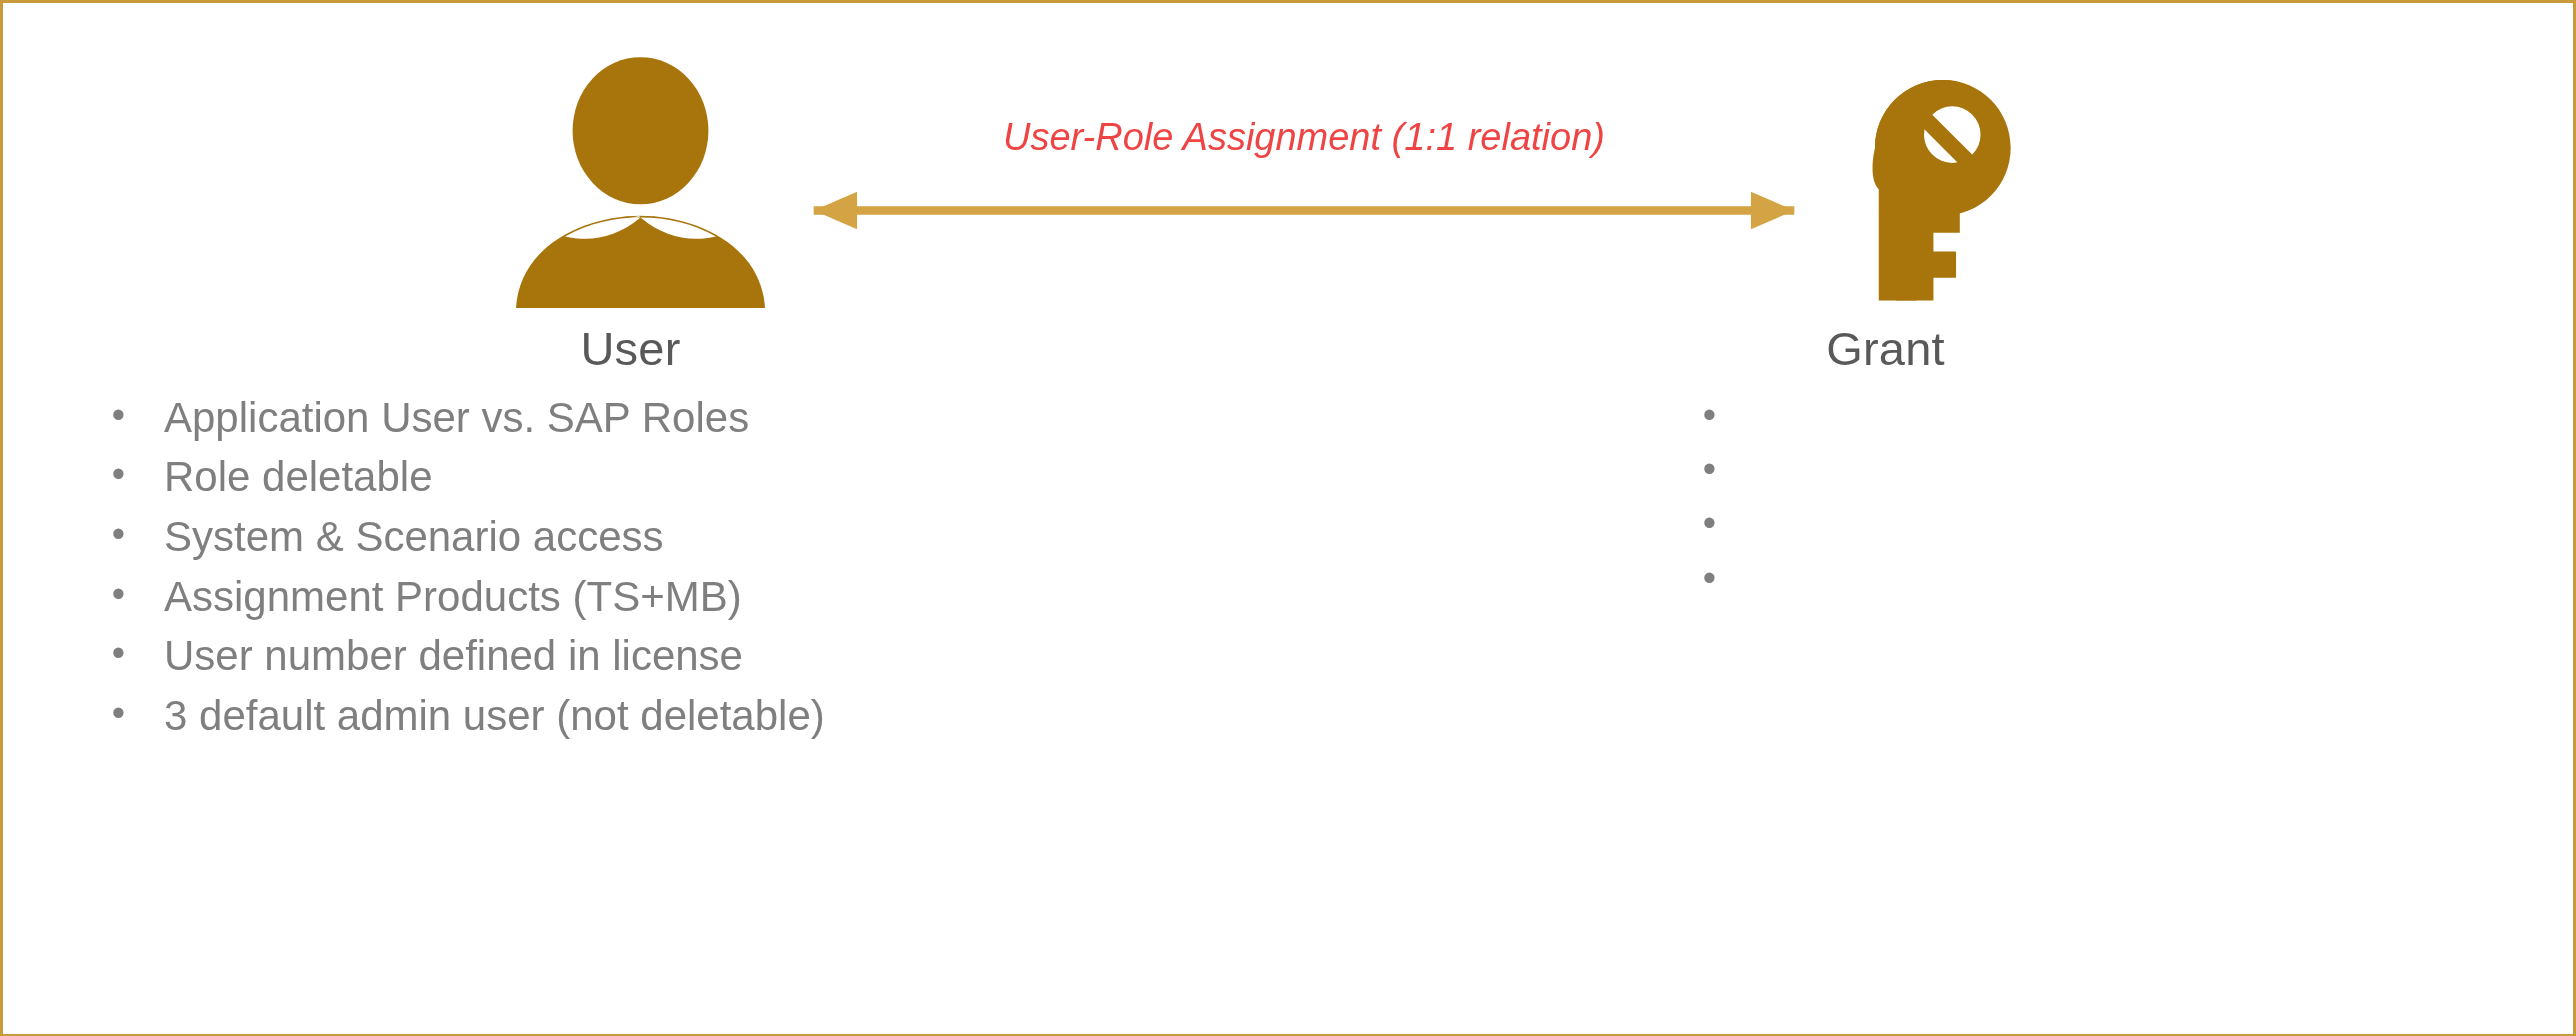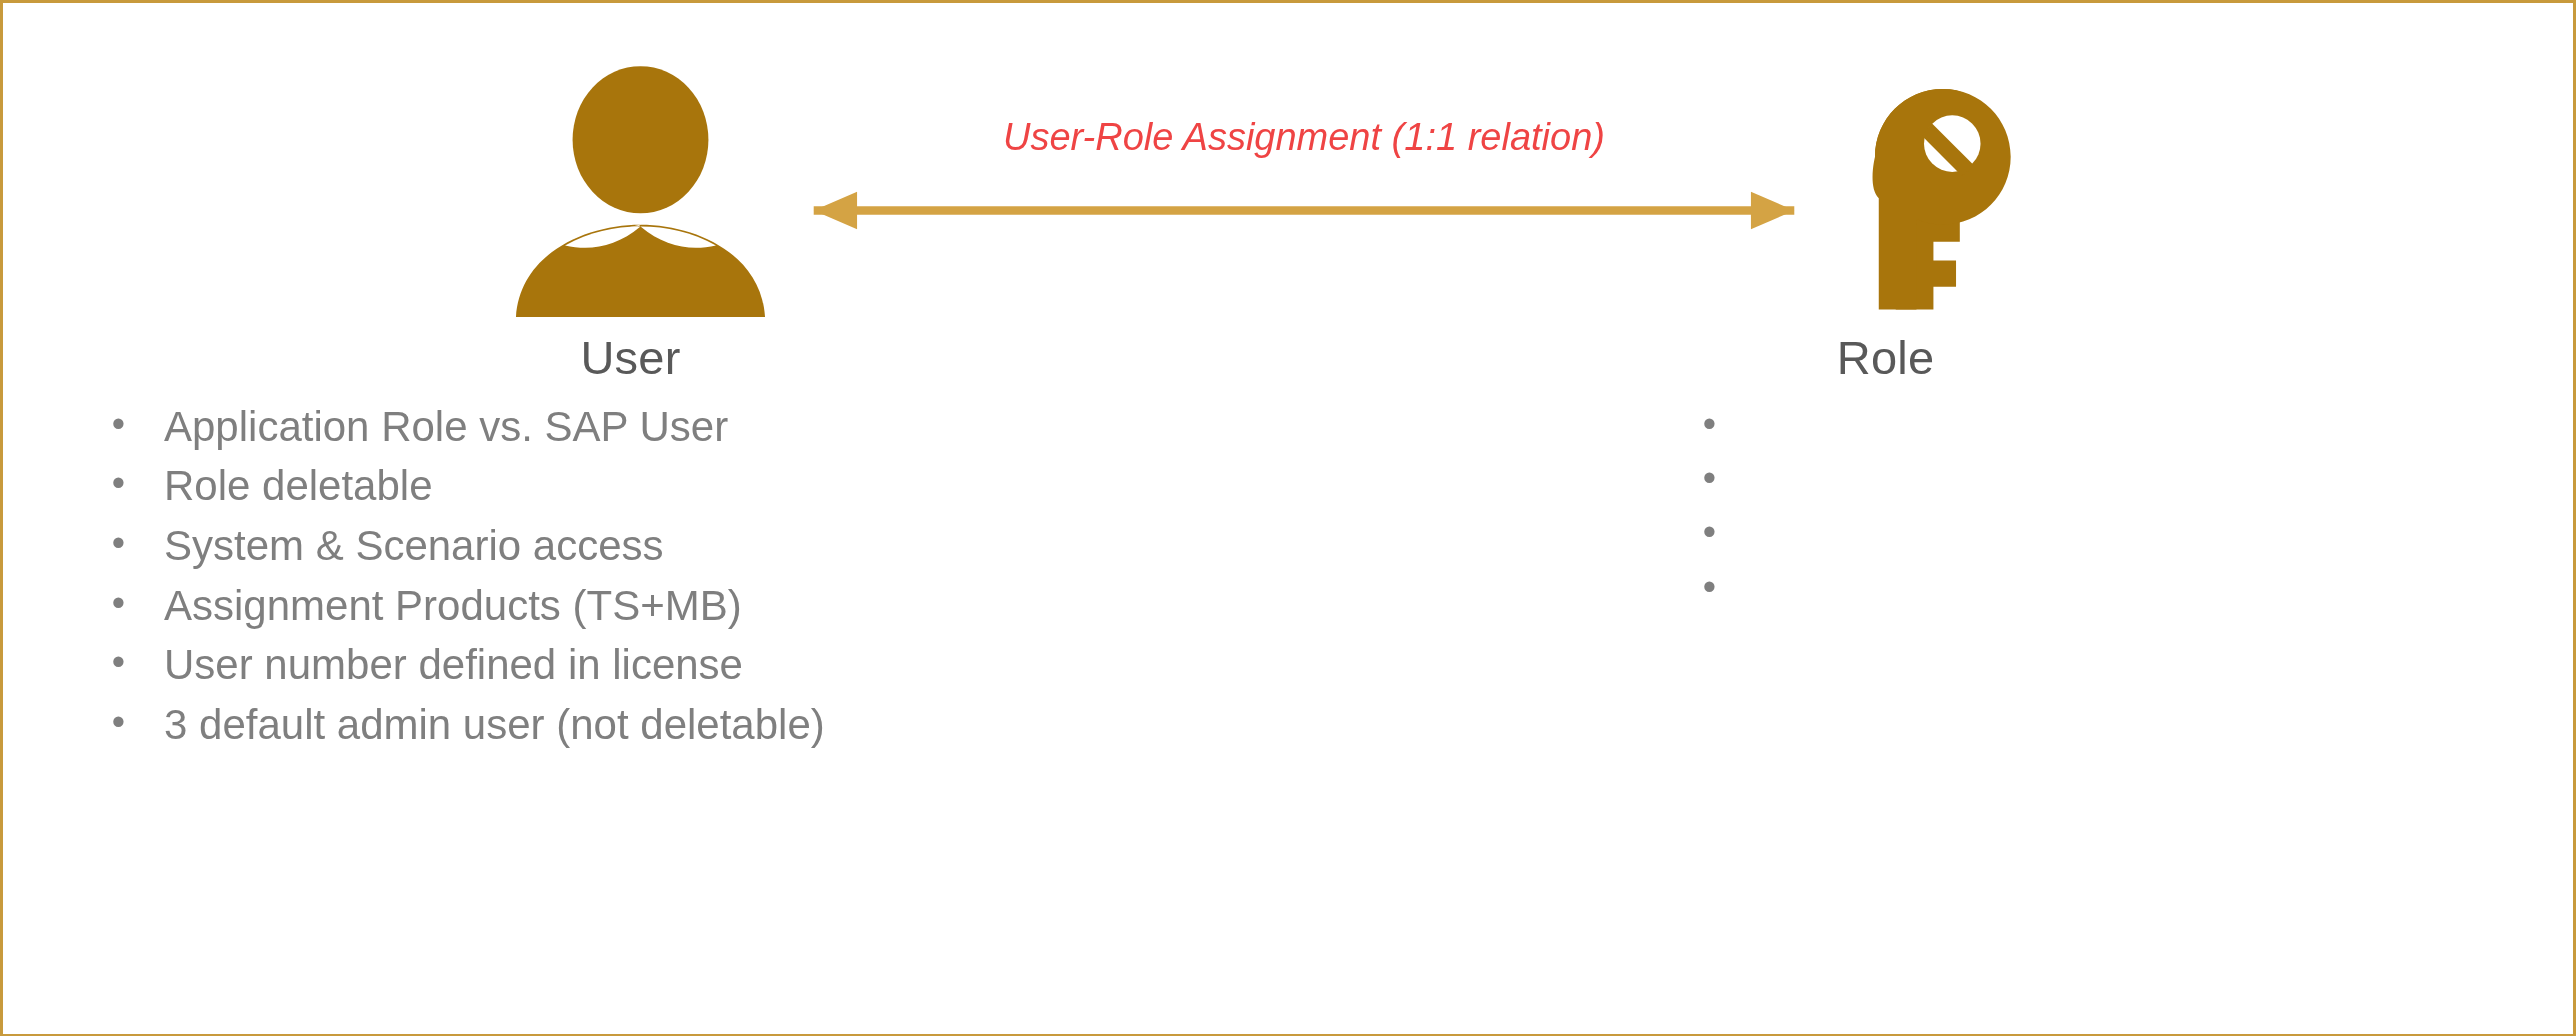--- a/index.html
+++ b/index.html
@@ -14,21 +14,21 @@
     position: relative;
     width: 2576px;
     height: 1037px;
     box-sizing: border-box;
     border: 3.8px solid #c89a3c;
     background: #ffffff;
     overflow: hidden;
   }
   .columns {
     position: absolute;
-    top: 35px;
+    top: 26px;
     left: 0;
     width: 100%;
     display: flex;
     flex-direction: row;
     justify-content: flex-start;
   }
   .col {
     box-sizing: border-box;
   }
   .col-user {
@@ -136,21 +136,21 @@
             <path d="M20 266 C 26 198 92 170 150 170 C 208 170 274 198 280 266 Z" fill="#a8750c"></path>
             <path d="M150 170 C 124 192 96 196 70 190 C 96 176 122 170 150 170 Z" fill="#ffffff"></path>
             <path d="M150 170 C 176 192 204 196 230 190 C 204 176 178 170 150 170 Z" fill="#ffffff"></path>
           </svg>
         </div>
       </div>
       <div class="heading">User</div>
       <ul class="bullets">
         <li>
           <span class="dot">•</span>
-          <span class="txt">Application Role vs. SAP User</span>
+          <span class="txt">Application User vs. SAP Roles</span>
         </li>
         <li>
           <span class="dot">•</span>
           <span class="txt">Role deletable</span>
         </li>
         <li>
           <span class="dot">•</span>
           <span class="txt">System &amp; Scenario access</span>
         </li>
         <li>
@@ -177,21 +177,21 @@
                        L 166 214 L 190 214 L 190 186 L 166 186 L 166 166 L 194 166 L 194 138
                        L 166 138 L 166 127 C 196 118 220 100 228 76 C 228 36 216 4 176 4 Z"></path>
               <path d="M176 4 C 216 4 248 36 248 76 C 248 116 216 148 176 148 C 166 148 156 146 148 142
                        L 148 238 L 108 238 L 108 120 C 96 108 104 76 104 76 C 104 36 136 4 176 4 Z"></path>
             </g>
             <circle cx="186" cy="62" r="30" fill="#ffffff"></circle>
             <path d="M164 40 L 210 86 L 196 96 L 154 54 Z" fill="#a8750c"></path>
           </svg>
         </div>
       </div>
-      <div class="heading">Role</div>
+      <div class="heading">Grant</div>
       <ul class="bullets">
         <li>
           <span class="dot">•</span>
         </li>
         <li>
           <span class="dot">•</span>
         </li>
         <li>
           <span class="dot">•</span>
         </li>

